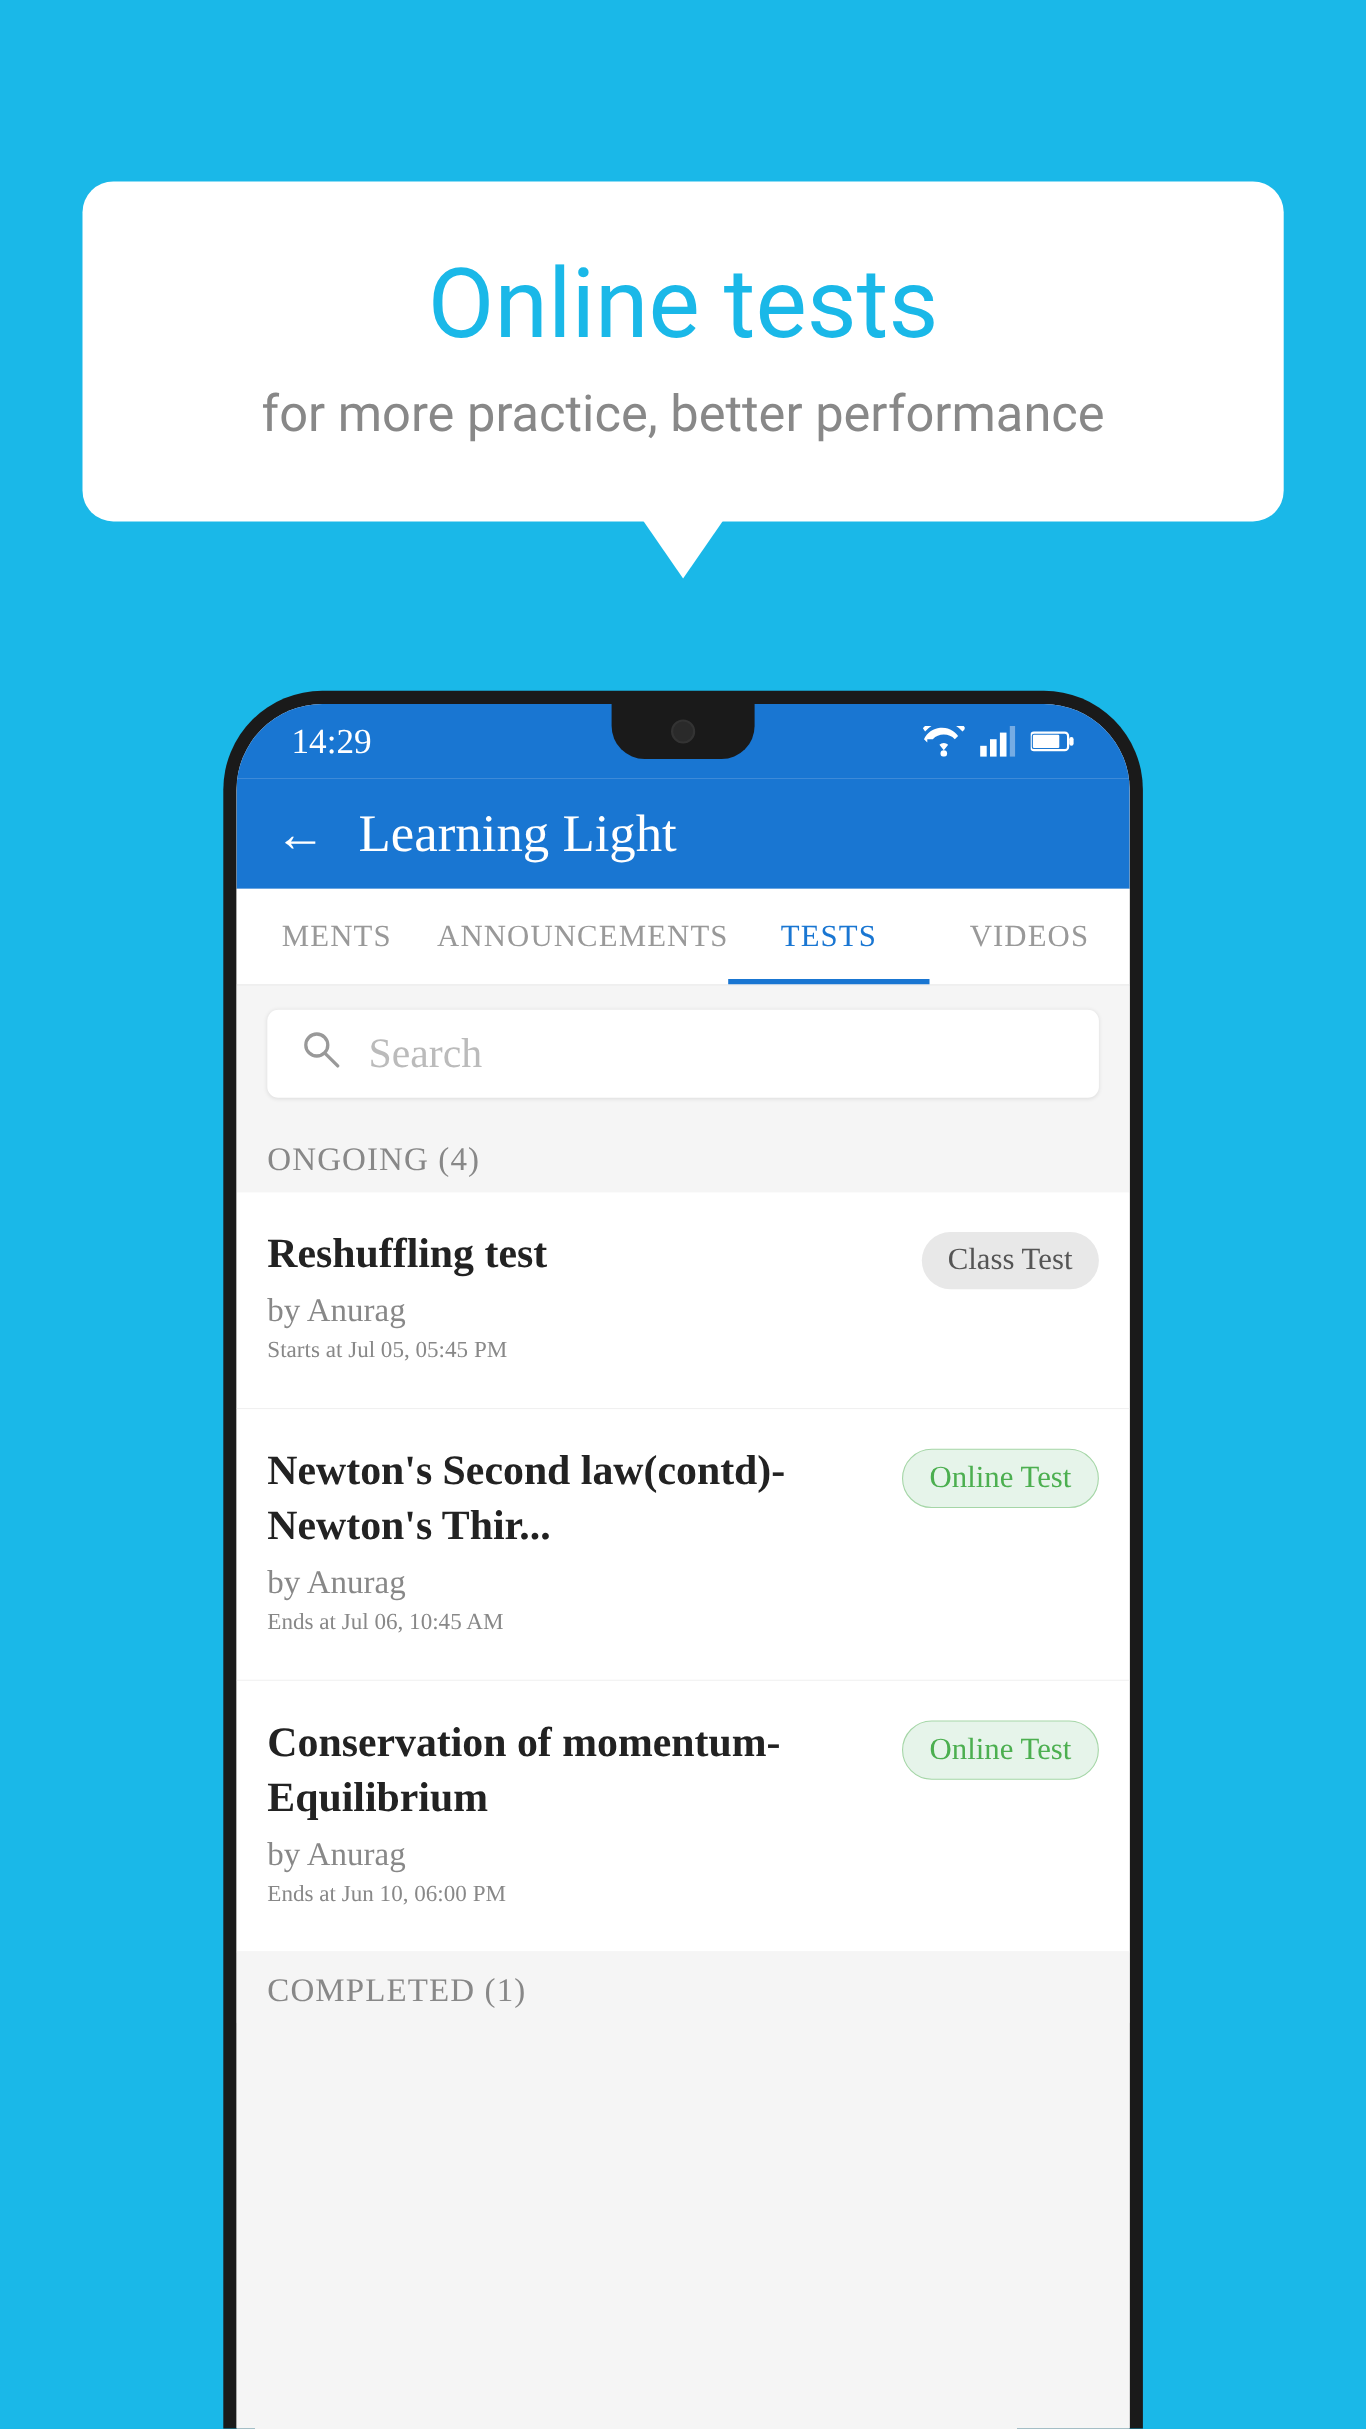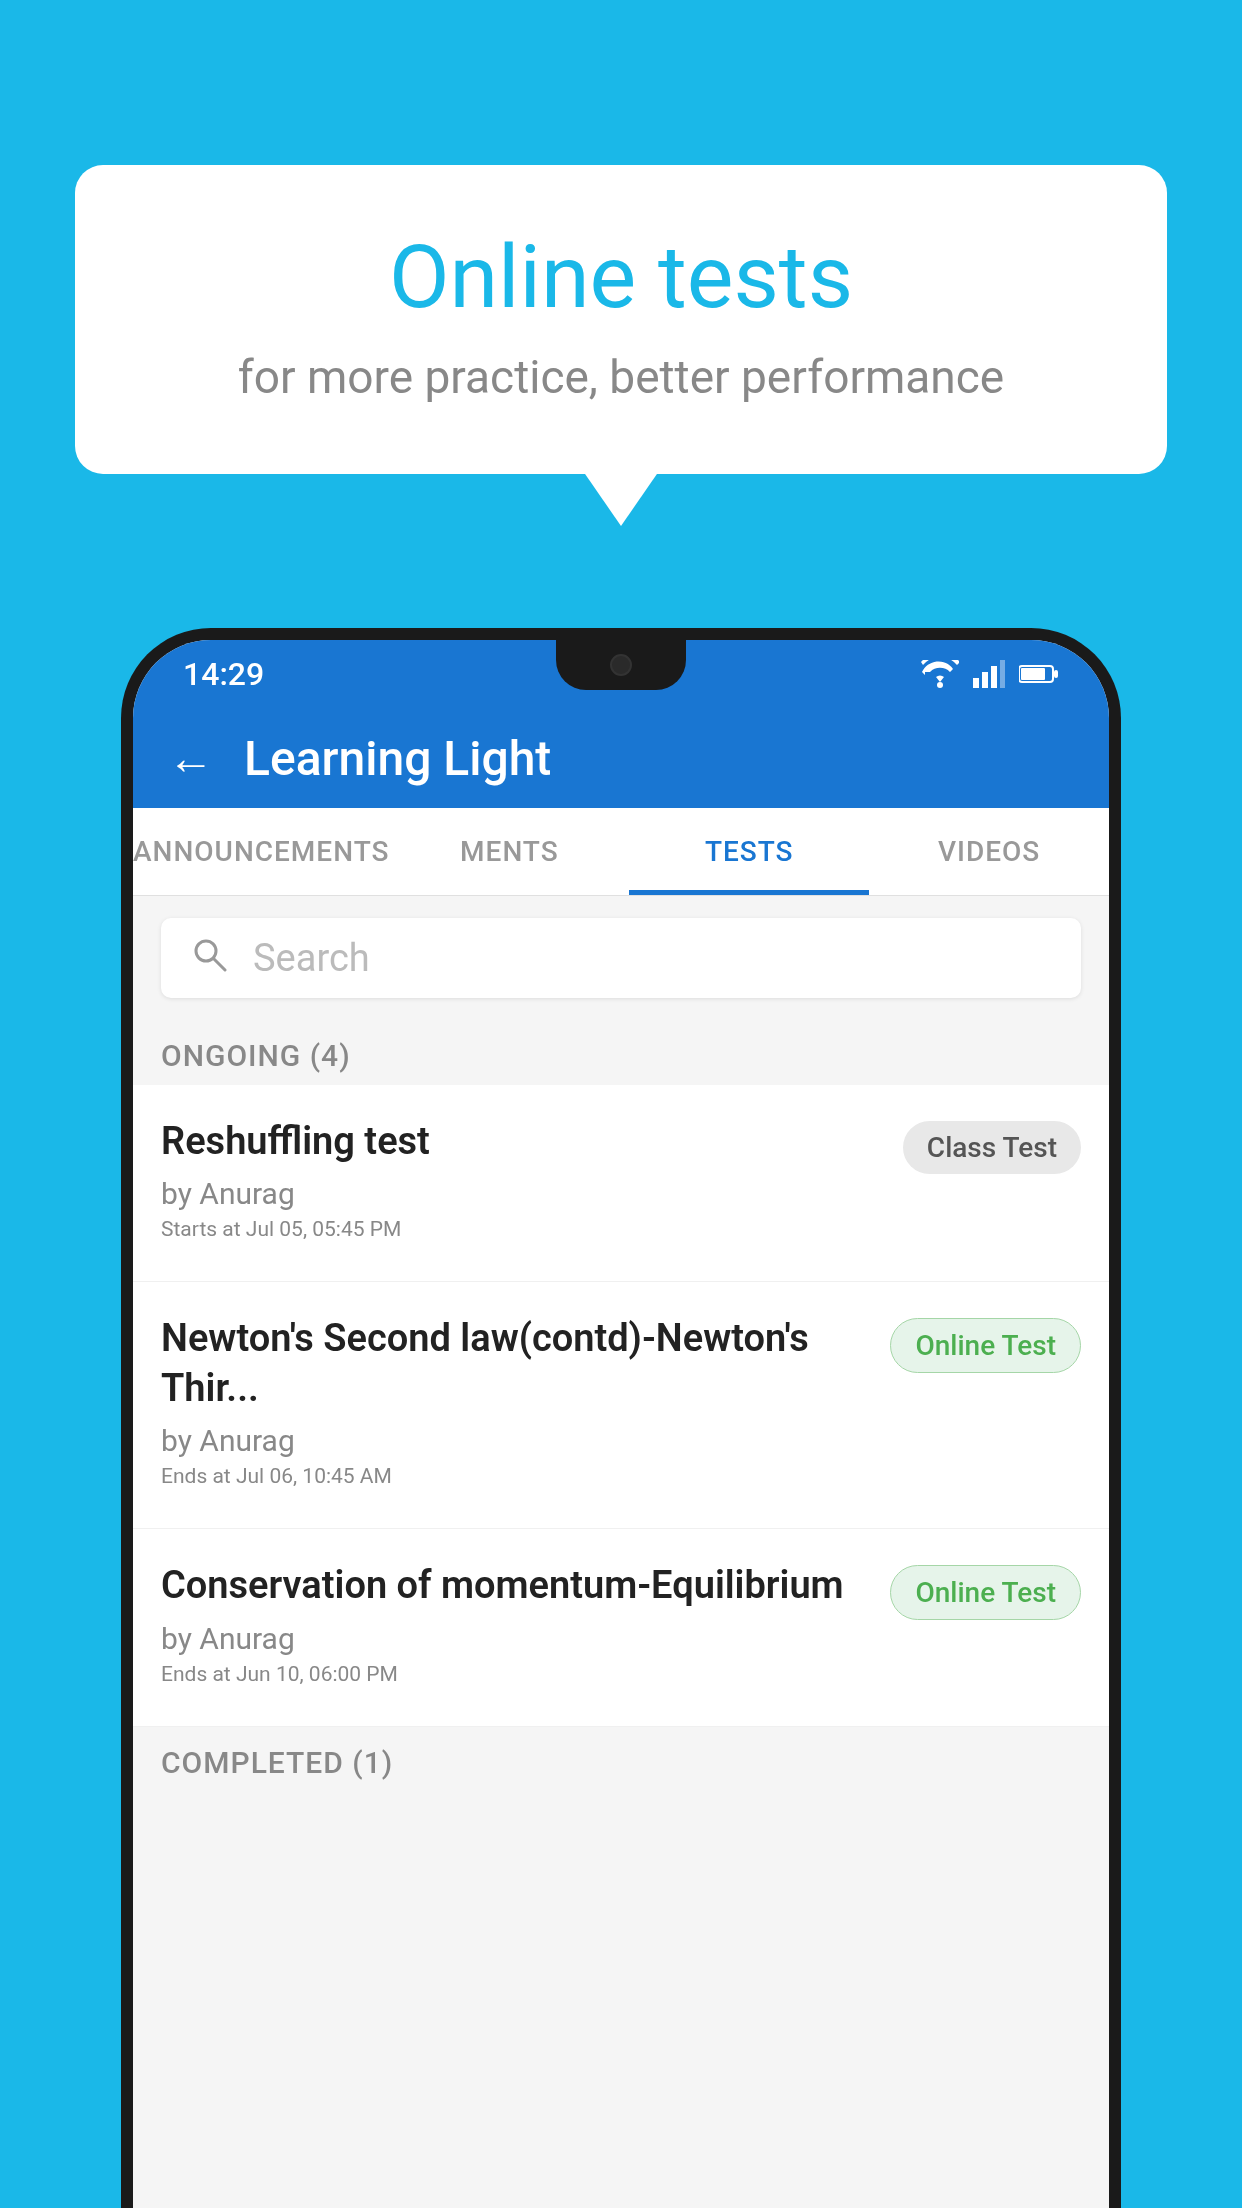--- a/index.html
+++ b/index.html
@@ -47,26 +47,27 @@
       font-size: 46px;
       font-weight: 400;
     }
 
     
     .phone-frame {
       position: absolute;
       bottom: 0;
       left: 50%;
       transform: translateX(-50%);
-      width: 1000px;
+      width: 836px;
       height: 1580px;
       background: #1a1a1a;
       border-radius: 90px 90px 0 0;
       padding: 0;
       overflow: hidden;
+      font-family: Liberation Serif, serif;
     }
 
     
     .status-bar {
       background: #1976d2;
       height: 68px;
       display: flex;
       align-items: center;
       justify-content: space-between;
       padding: 0 50px;
@@ -314,24 +315,24 @@
       </div>
     </div>
 
     <div class="app-bar">
       <span class="back-arrow">←</span>
       <span class="app-bar-title">Learning Light</span>
     </div>
 
     <div class="tabs-bar">
       <div class="tab">
+        <span>MENTS</span>
+      </div>
+      <div class="tab">
         <span>ANNOUNCEMENTS</span>
-      </div>
-      <div class="tab">
-        <span>MENTS</span>
       </div>
       <div class="tab active">
         <span>TESTS</span>
       </div>
       <div class="tab">
         <span>VIDEOS</span>
       </div>
     </div>
 
     <div class="screen-content">

